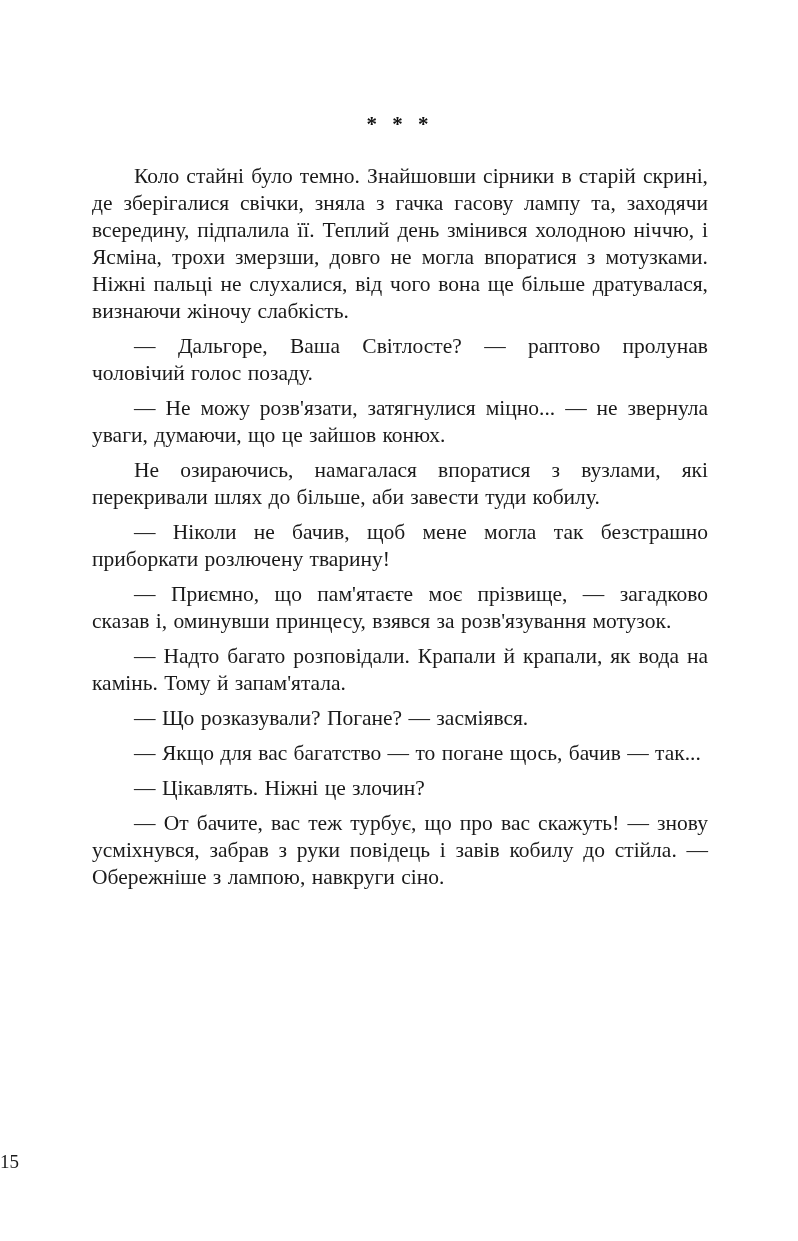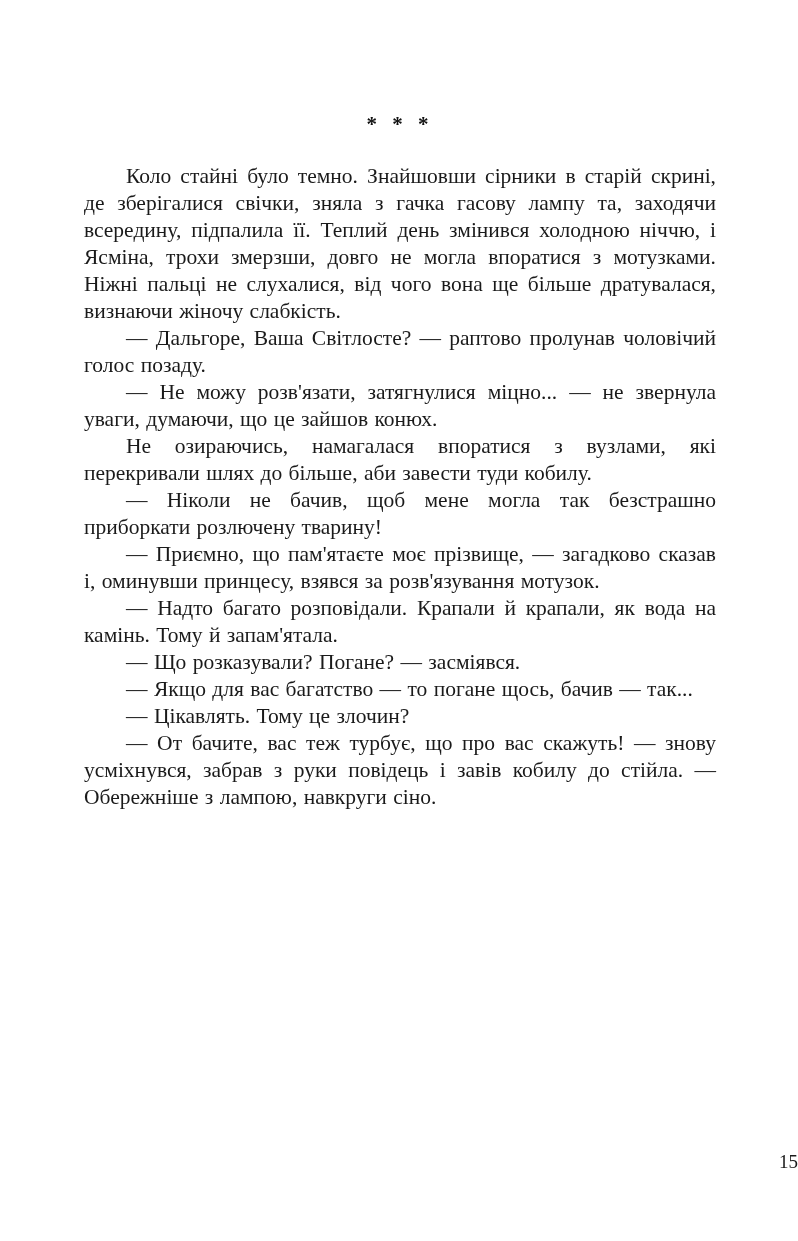--- a/index.html
+++ b/index.html
@@ -26,51 +26,51 @@
     }
     .separator {
       text-align: center;
       font-weight: bold;
       font-size: 21px;
       letter-spacing: 5px;
       margin: 0 0 26px 0;
       color: #111;
     }
     .body-text p {
-      margin: 0;
+      margin: 8px;
       font-size: 21.5px;
       line-height: 27px;
       text-align: justify;
       text-indent: 42px;
       word-spacing: 1px;
     }
     .page-number {
       position: absolute;
       left: 0;
       bottom: 68px;
       width: 100%;
-      text-align: right;
+      text-align: left;
       font-size: 19px;
       color: #1a1a1a;
     }
   </style>
 </head>
 <body>
 
 <div class="page">
   <div class="content">
     <div class="separator">* * *</div>
     <div class="body-text">
       <p>Коло стайні було темно. Знайшовши сірники в старій скрині, де зберігалися свічки, зняла з гачка гасову лампу та, заходячи всередину, підпалила її. Теплий день змінився холодною ніччю, і Ясміна, трохи змерзши, довго не могла впоратися з мотузками. Ніжні пальці не слухалися, від чого вона ще більше дратувалася, визнаючи жіночу слабкість.</p>
       <p>— Дальгоре, Ваша Світлосте? — раптово пролунав чоловічий голос позаду.</p>
       <p>— Не можу розв'язати, затягнулися міцно... — не звернула уваги, думаючи, що це зайшов конюх.</p>
       <p>Не озираючись, намагалася впоратися з вузлами, які перекривали шлях до більше, аби завести туди кобилу.</p>
       <p>— Ніколи не бачив, щоб мене могла так безстрашно приборкати розлючену тварину!</p>
       <p>— Приємно, що пам'ятаєте моє прізвище, — загадково сказав і, оминувши принцесу, взявся за розв'язування мотузок.</p>
       <p>— Надто багато розповідали. Крапали й крапали, як вода на камінь. Тому й запам'ятала.</p>
       <p>— Що розказували? Погане? — засміявся.</p>
       <p>— Якщо для вас багатство — то погане щось, бачив — так...</p>
-      <p>— Цікавлять. Тому це злочин?</p>
+      <p>— Цікавлять. Ніжні це злочин?</p>
       <p>— От бачите, вас теж турбує, що про вас скажуть! — знову усміхнувся, забрав з руки повідець і завів кобилу до стійла. — Обережніше з лампою, навкруги сіно.</p>
     </div>
   </div>
   <div class="page-number">15</div>
 </div>
 
 </body></html>

